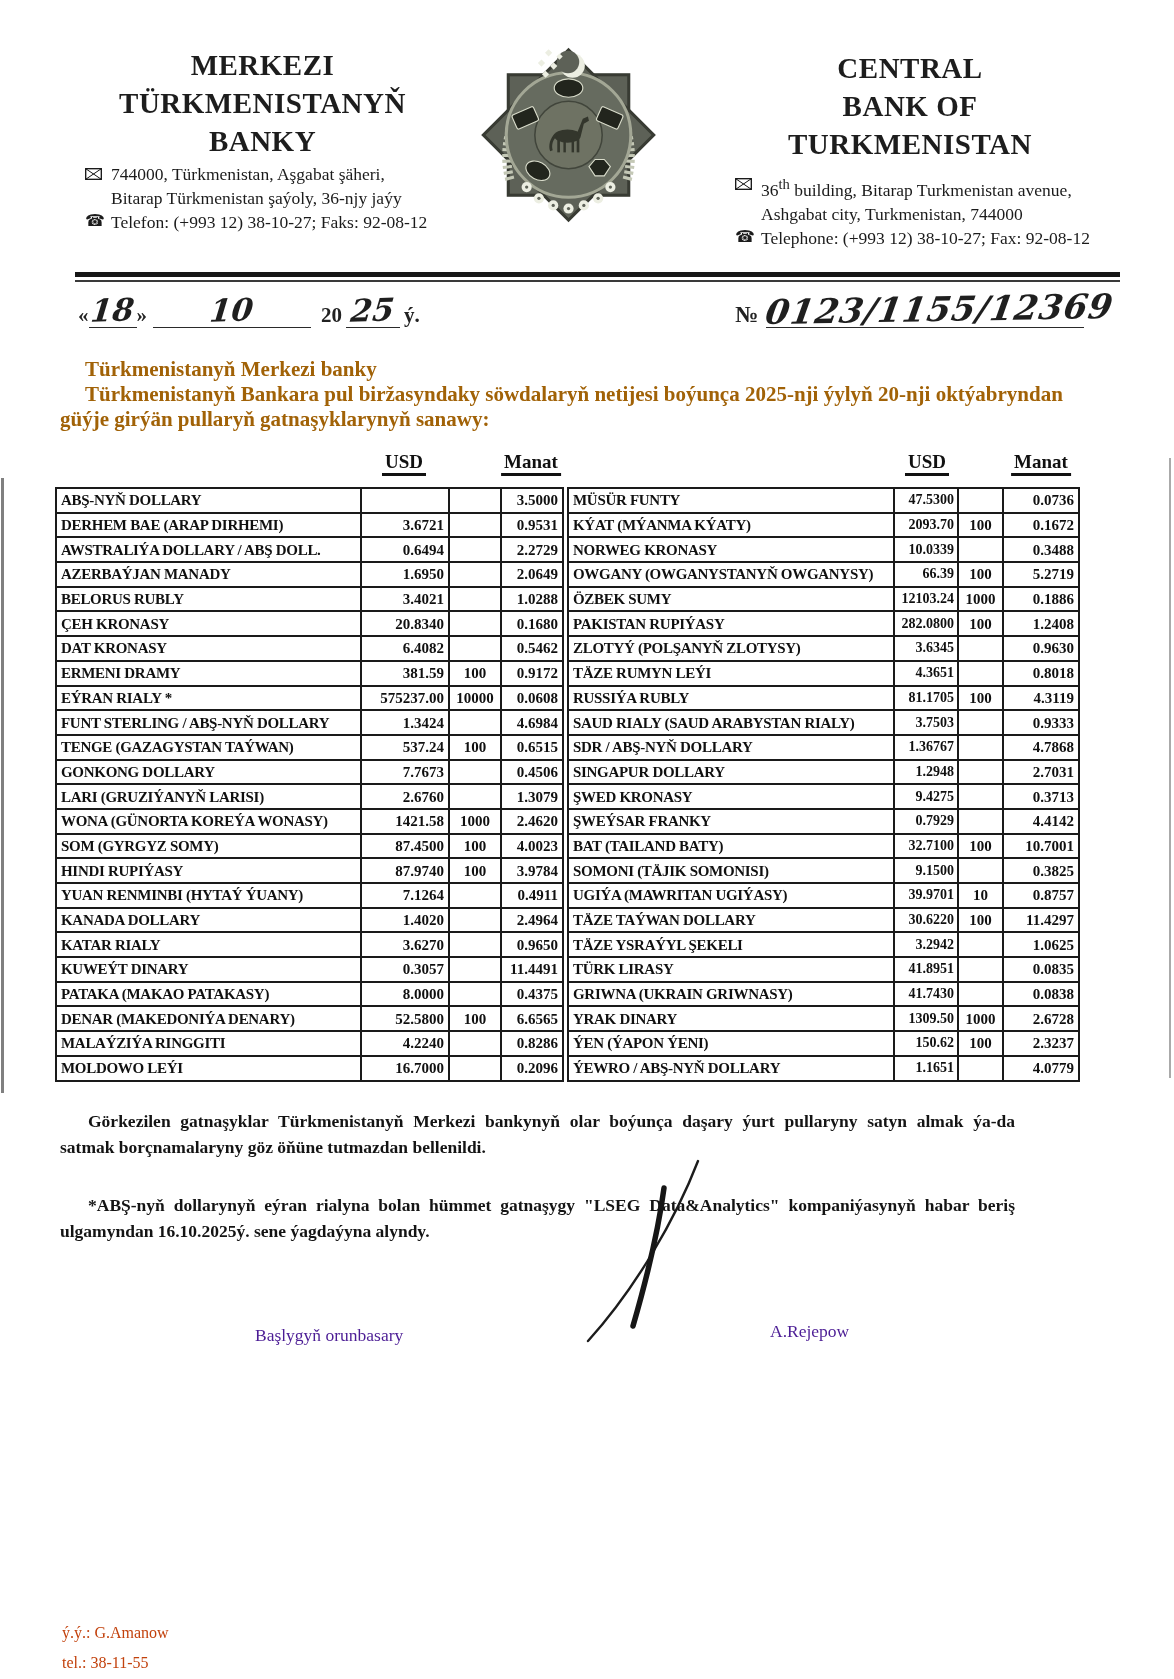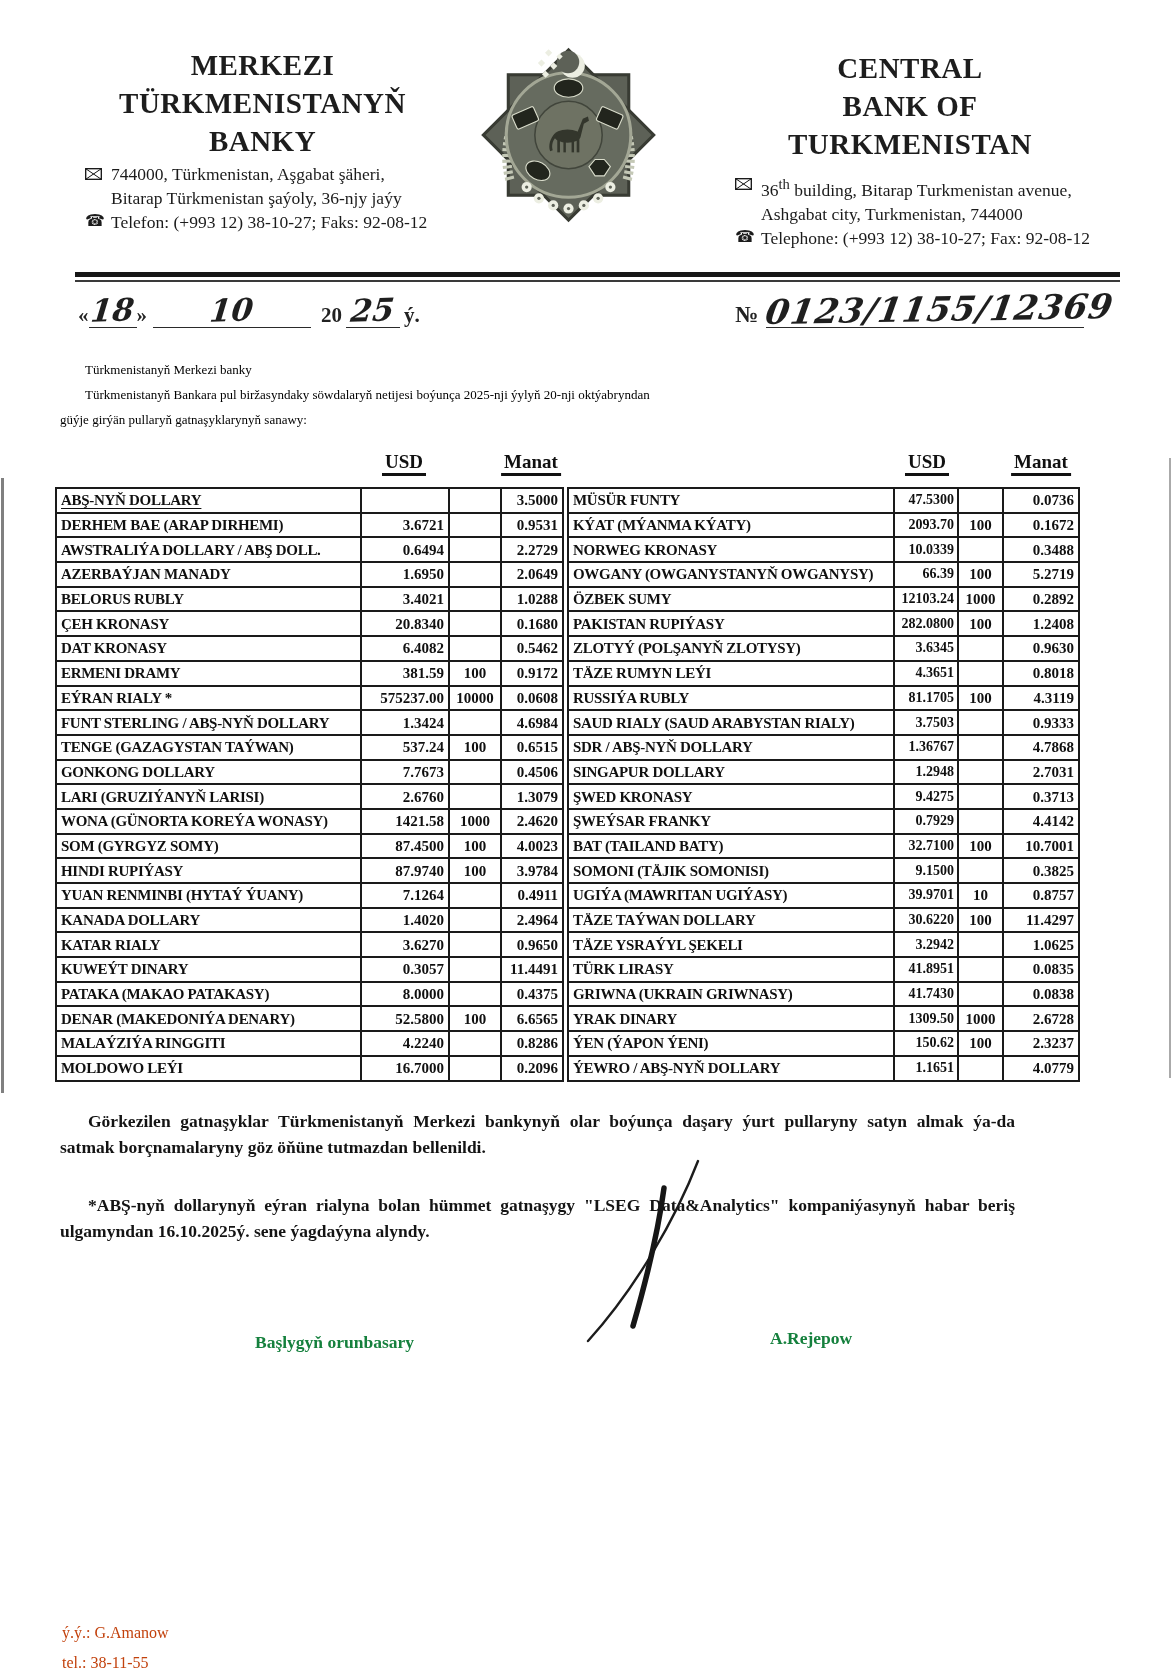--- a/index.html
+++ b/index.html
@@ -28,45 +28,45 @@
   .dateline{display:flex;align-items:flex-end;font-size:21px;font-weight:bold;}
   .pr{color:#222;}
   .hw-slot{display:inline-block;border-bottom:1.6px solid #2a2a2a;text-align:center;vertical-align:bottom;}
   .hw{font-family:"DejaVu Serif",serif;font-style:italic;font-weight:bold;color:#1f1f1f;
       display:inline-block;transform:rotate(-2deg) skewX(-8deg);font-size:31px;line-height:30px;}
   .hw.big{font-size:34px;line-height:36px;letter-spacing:1px;transform:rotate(-1deg) skewX(-10deg);}
   .w46{width:48px;} .w150{width:158px;margin-left:6px;margin-right:10px;} .w52{width:54px;margin:0 4px;}
   .w310{width:318px;margin-left:8px;}
 
   
-  .intro{font-size:13px;font-weight:normal;line-height:25px;color:#000000;}
+  .intro{font-size:21px;font-weight:bold;line-height:25px;color:#a16207;}
   .ind{padding-left:25px;}
 
   
   .tbl-head{position:relative;height:35px;font-weight:bold;font-size:19px;}
   .tbl-head span{position:absolute;transform:translateX(-50%);border-bottom:3.5px solid #111;padding:0 3px 1px 3px;line-height:20px;}
   table.rates{border-collapse:collapse;table-layout:fixed;background:#fff;}
   table.rates td{
     border:2px solid #1a1a1a;font-weight:bold;font-size:15px;
     height:22.7px;line-height:20px;padding:0 4px;white-space:nowrap;overflow:hidden;
     color:#101010;
   }
   td.c-name{text-align:left;font-size:14.5px;letter-spacing:-0.3px;}
   td.c-usd{text-align:right;}
   td.c-mult{text-align:center;font-size:14.5px;}
   td.c-manat{text-align:right;}
   .t-right td.c-usd{font-size:14px;padding:0 3px;}
-  td.ul{text-decoration:underline;text-underline-offset:3px;margin-left:25px;}
+  td.ul{text-underline-offset:3px;margin-left:25px;}
 
   
   .note{font-size:17.5px;font-weight:bold;color:#141414;line-height:26px;width:955px;}
   .jline{text-align:justify;text-align-last:justify;}
   .note .ind1{padding-left:28px;}
 
-  .sig-label{font-size:17.5px;font-weight:bold;color:#15803d;margin-top:7px;}
+  .sig-label{font-size:17.5px;font-weight:normal;color:#4c1d95;}
   .small-footer{font-size:16px;color:#c2410c;line-height:30px;}
 
   .artifact{background:#555;opacity:.75;}
 </style>
 </head>
 <body>
 
 <div class="abs title-block" style="left:70px;top:46px;width:385px;">
   <div>MERKEZI</div>
   <div>TÜRKMENISTANYŇ</div>
@@ -393,21 +393,21 @@
         <tr>
           <td class="c-name">OWGANY (OWGANYSTANYŇ OWGANYSY)</td>
           <td class="c-usd">66.39</td>
           <td class="c-mult">100</td>
           <td class="c-manat">5.2719</td>
         </tr>
         <tr>
           <td class="c-name">ÖZBEK SUMY</td>
           <td class="c-usd">12103.24</td>
           <td class="c-mult">1000</td>
-          <td class="c-manat">0.2892</td>
+          <td class="c-manat">0.1886</td>
         </tr>
         <tr>
           <td class="c-name">PAKISTAN RUPIÝASY</td>
           <td class="c-usd">282.0800</td>
           <td class="c-mult">100</td>
           <td class="c-manat">1.2408</td>
         </tr>
         <tr>
           <td class="c-name">ZLOTYÝ (POLŞANYŇ ZLOTYSY)</td>
           <td class="c-usd">3.6345</td>

